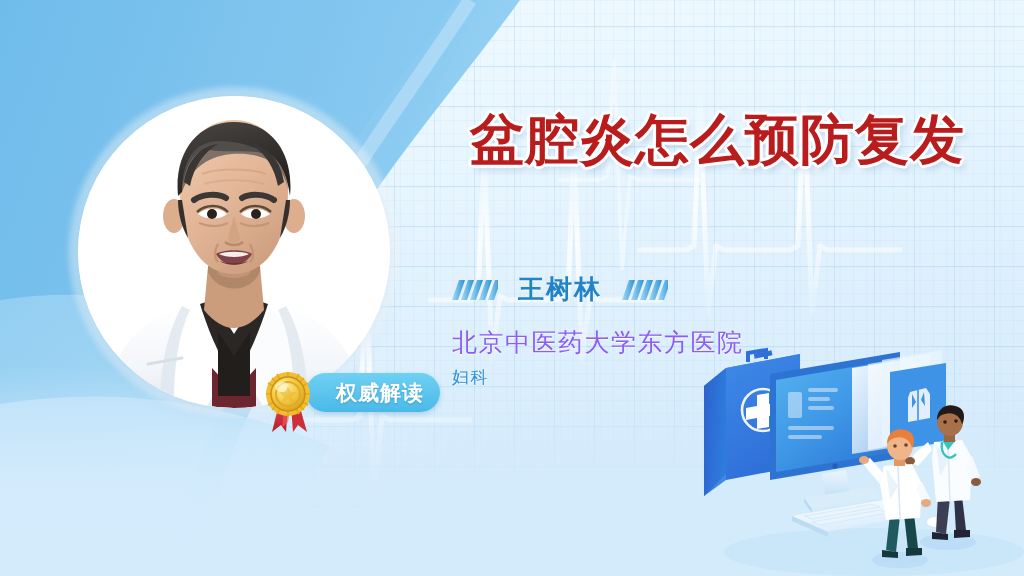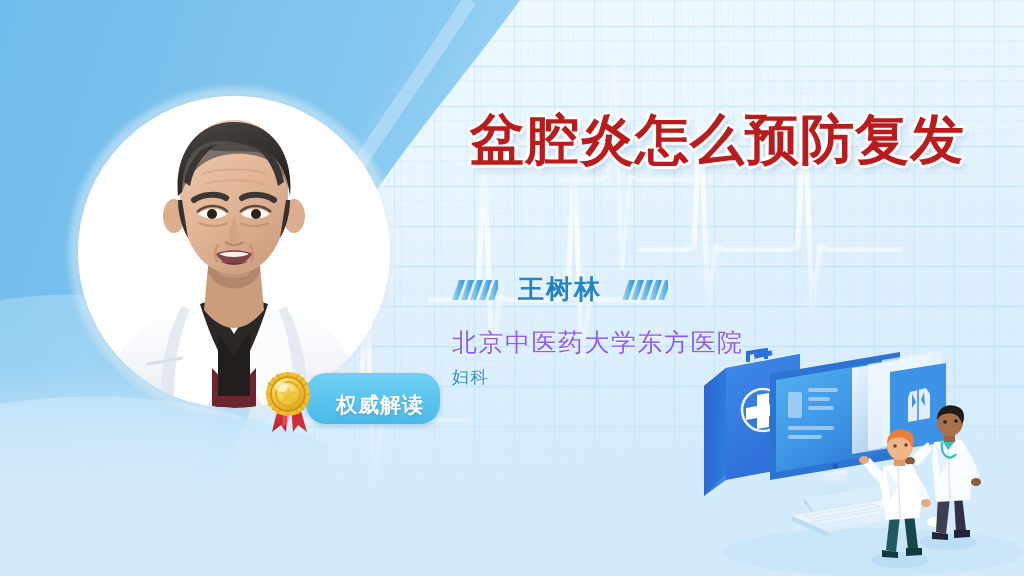--- a/index.html
+++ b/index.html
@@ -57,21 +57,21 @@
   }
   .portrait-svg{position:absolute;left:0;top:0;}
 
   
   .badge{
     position:absolute;left:262px;top:370px;
     height:46px;display:flex;align-items:center;
   }
   .badge-pill{
     position:absolute;left:44px;top:3px;
-    height:39px;padding:12px 16px 0 30px;
+    height:39px;padding:0 16px 0 30px;
     display:flex;align-items:center;
     background:linear-gradient(180deg,#6fd0f3 0%,#4ab9e8 100%);
     border-radius:20px;
     box-shadow:0 2px 5px rgba(40,120,170,.25);
   }
   .badge-text{
     color:#fff;font-size:21px;font-weight:bold;letter-spacing:1px;
     text-shadow:0 1px 2px rgba(20,90,140,.35);
     white-space:nowrap;
   }

